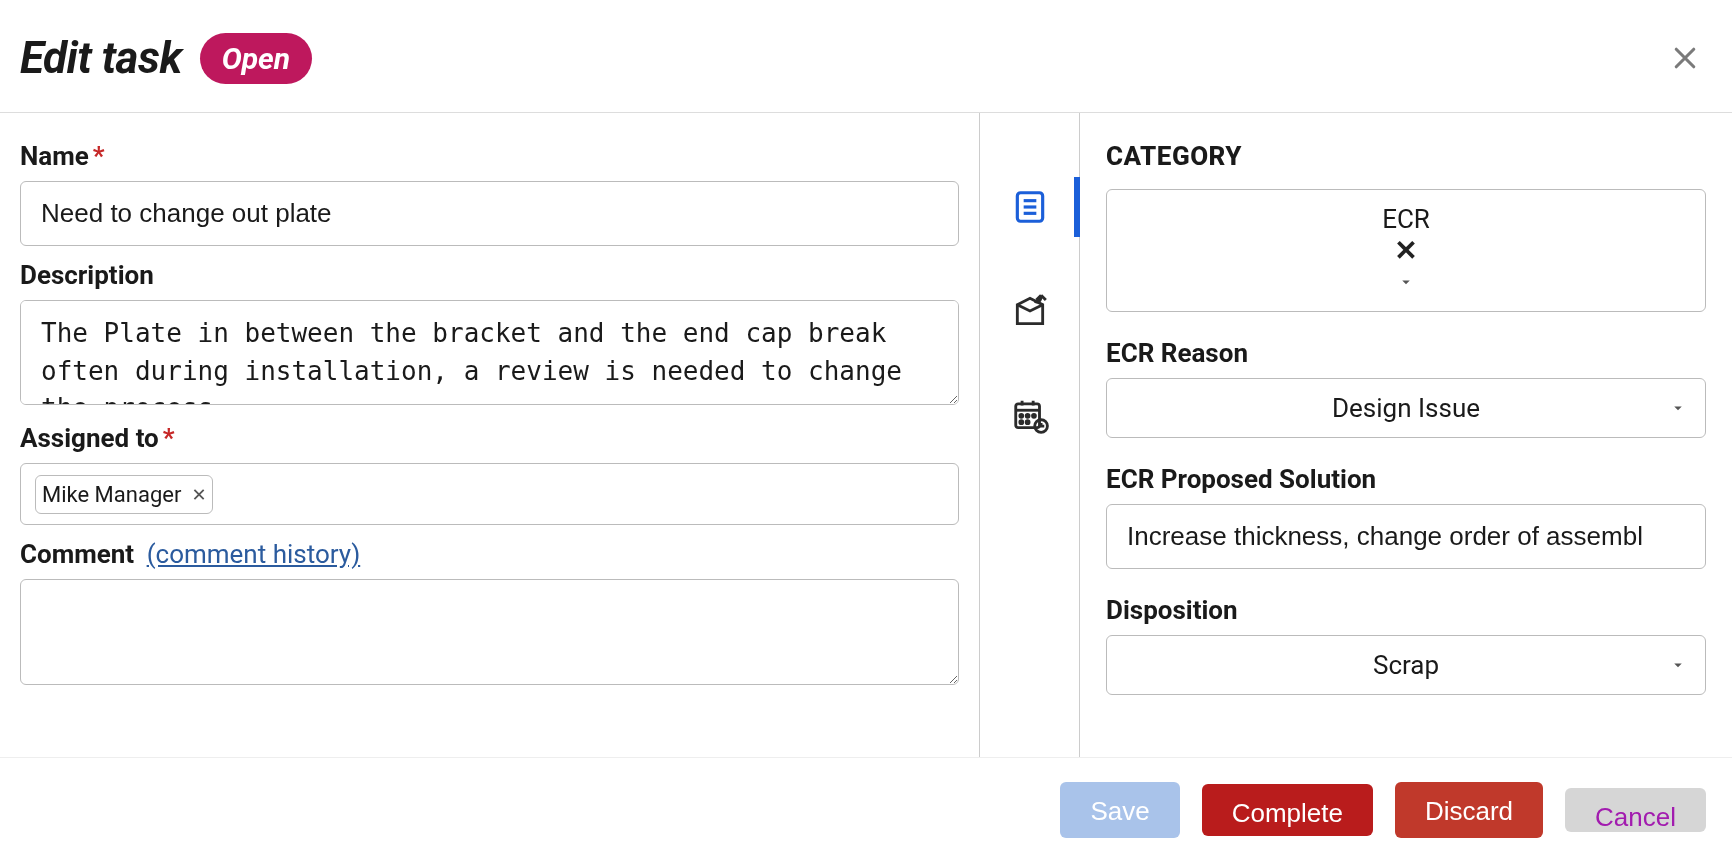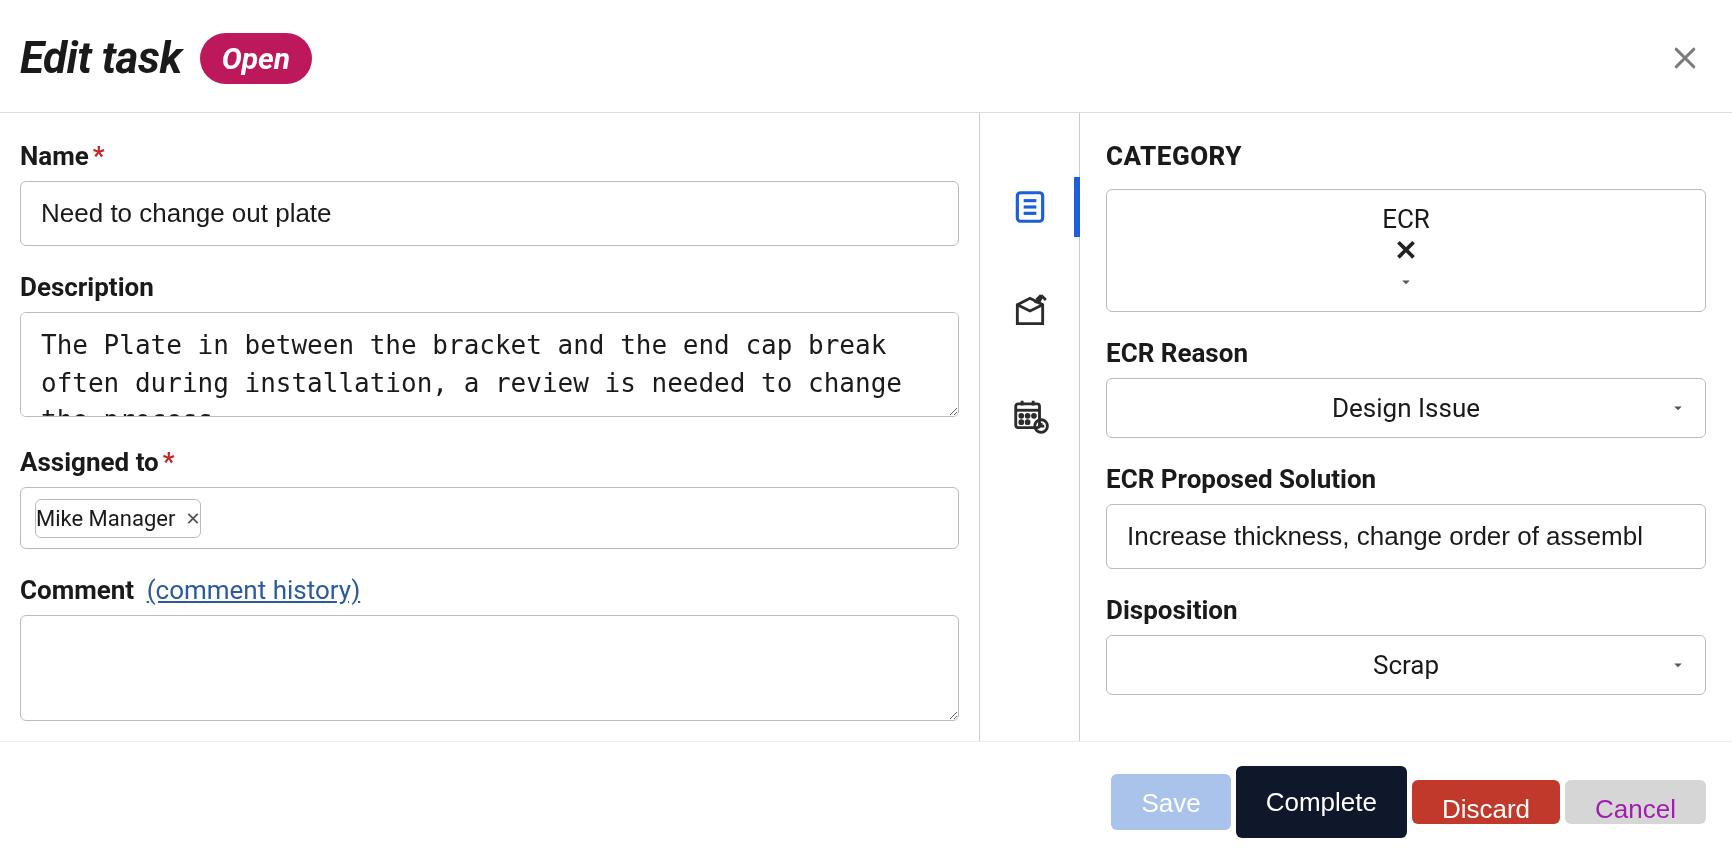--- a/index.html
+++ b/index.html
@@ -52,21 +52,21 @@
   flex: 1;
   overflow: hidden;
 }
 
 .left-panel {
   flex: 0 0 980px;
   padding: 28px 20px 10px 20px;
   border-right: 1px solid #ccc;
   overflow-y: auto;
 }
-.field-row { margin-bottom: 26px; }
+.field-row { margin-bottom: 14px; }
 .label {
   font-size: 26px;
   font-weight: 700;
   margin-bottom: 10px;
   display: block;
 }
 .req-star { color: #c62828; font-weight: 700; margin-left: 4px; }
 .text-input, .textarea, .select-box, .tag-input {
   width: 100%;
   border: 1px solid #bbb;
@@ -88,21 +88,21 @@
   align-items: center;
   flex-wrap: wrap;
   gap: 8px;
   min-height: 62px;
 }
 .tag-chip {
   display: inline-flex;
   align-items: center;
   border: 1px solid #bbb;
   border-radius: 6px;
-  padding: 6px 0;
+  padding: 6px 6px;
   font-size: 22px;
   background: #fff;
 }
 .tag-chip .chip-x {
   margin-left: 10px;
   cursor: pointer;
   color: #555;
   font-size: 18px;
 }
 .comment-history-link {
@@ -180,35 +180,35 @@
   top: 50%;
   transform: translateY(-50%);
 }
 .right-panel .field-row { margin-bottom: 26px; }
 .right-panel .label { font-size: 26px; font-weight: 700; }
 
 .dialog-footer {
   display: flex;
   justify-content: flex-end;
   align-items: center;
-  gap: 5px;
+  gap: 22px;
   padding: 24px 26px 24px 0;
   border-top: 1px solid #eee;
 }
 .btn {
   font-size: 26px;
   font-weight: 500;
   padding: 14px 30px;
   border-radius: 6px;
   border: none;
   cursor: pointer;
 }
 .btn-save { background: #a9c3ea; color: #fff; height:56px;}
-.btn-complete { background: #0f172a; color: #fff; height:72px;}
-.btn-discard { background: #c0392b; color: #fff; height:44px;}
+.btn-complete { background: #b91c1c; color: #fff; height:52px;}
+.btn-discard { background: #c0392b; color: #fff; height:56px;}
 .btn-cancel { background: #d6d6d6; color: #a21caf; height:44px;}
 </style>
 </head>
 <body>
 
 <div class="dialog">
 
   <div class="dialog-header">
     <span class="dialog-title">Edit task</span>
     <span class="status-badge">Open</span>

